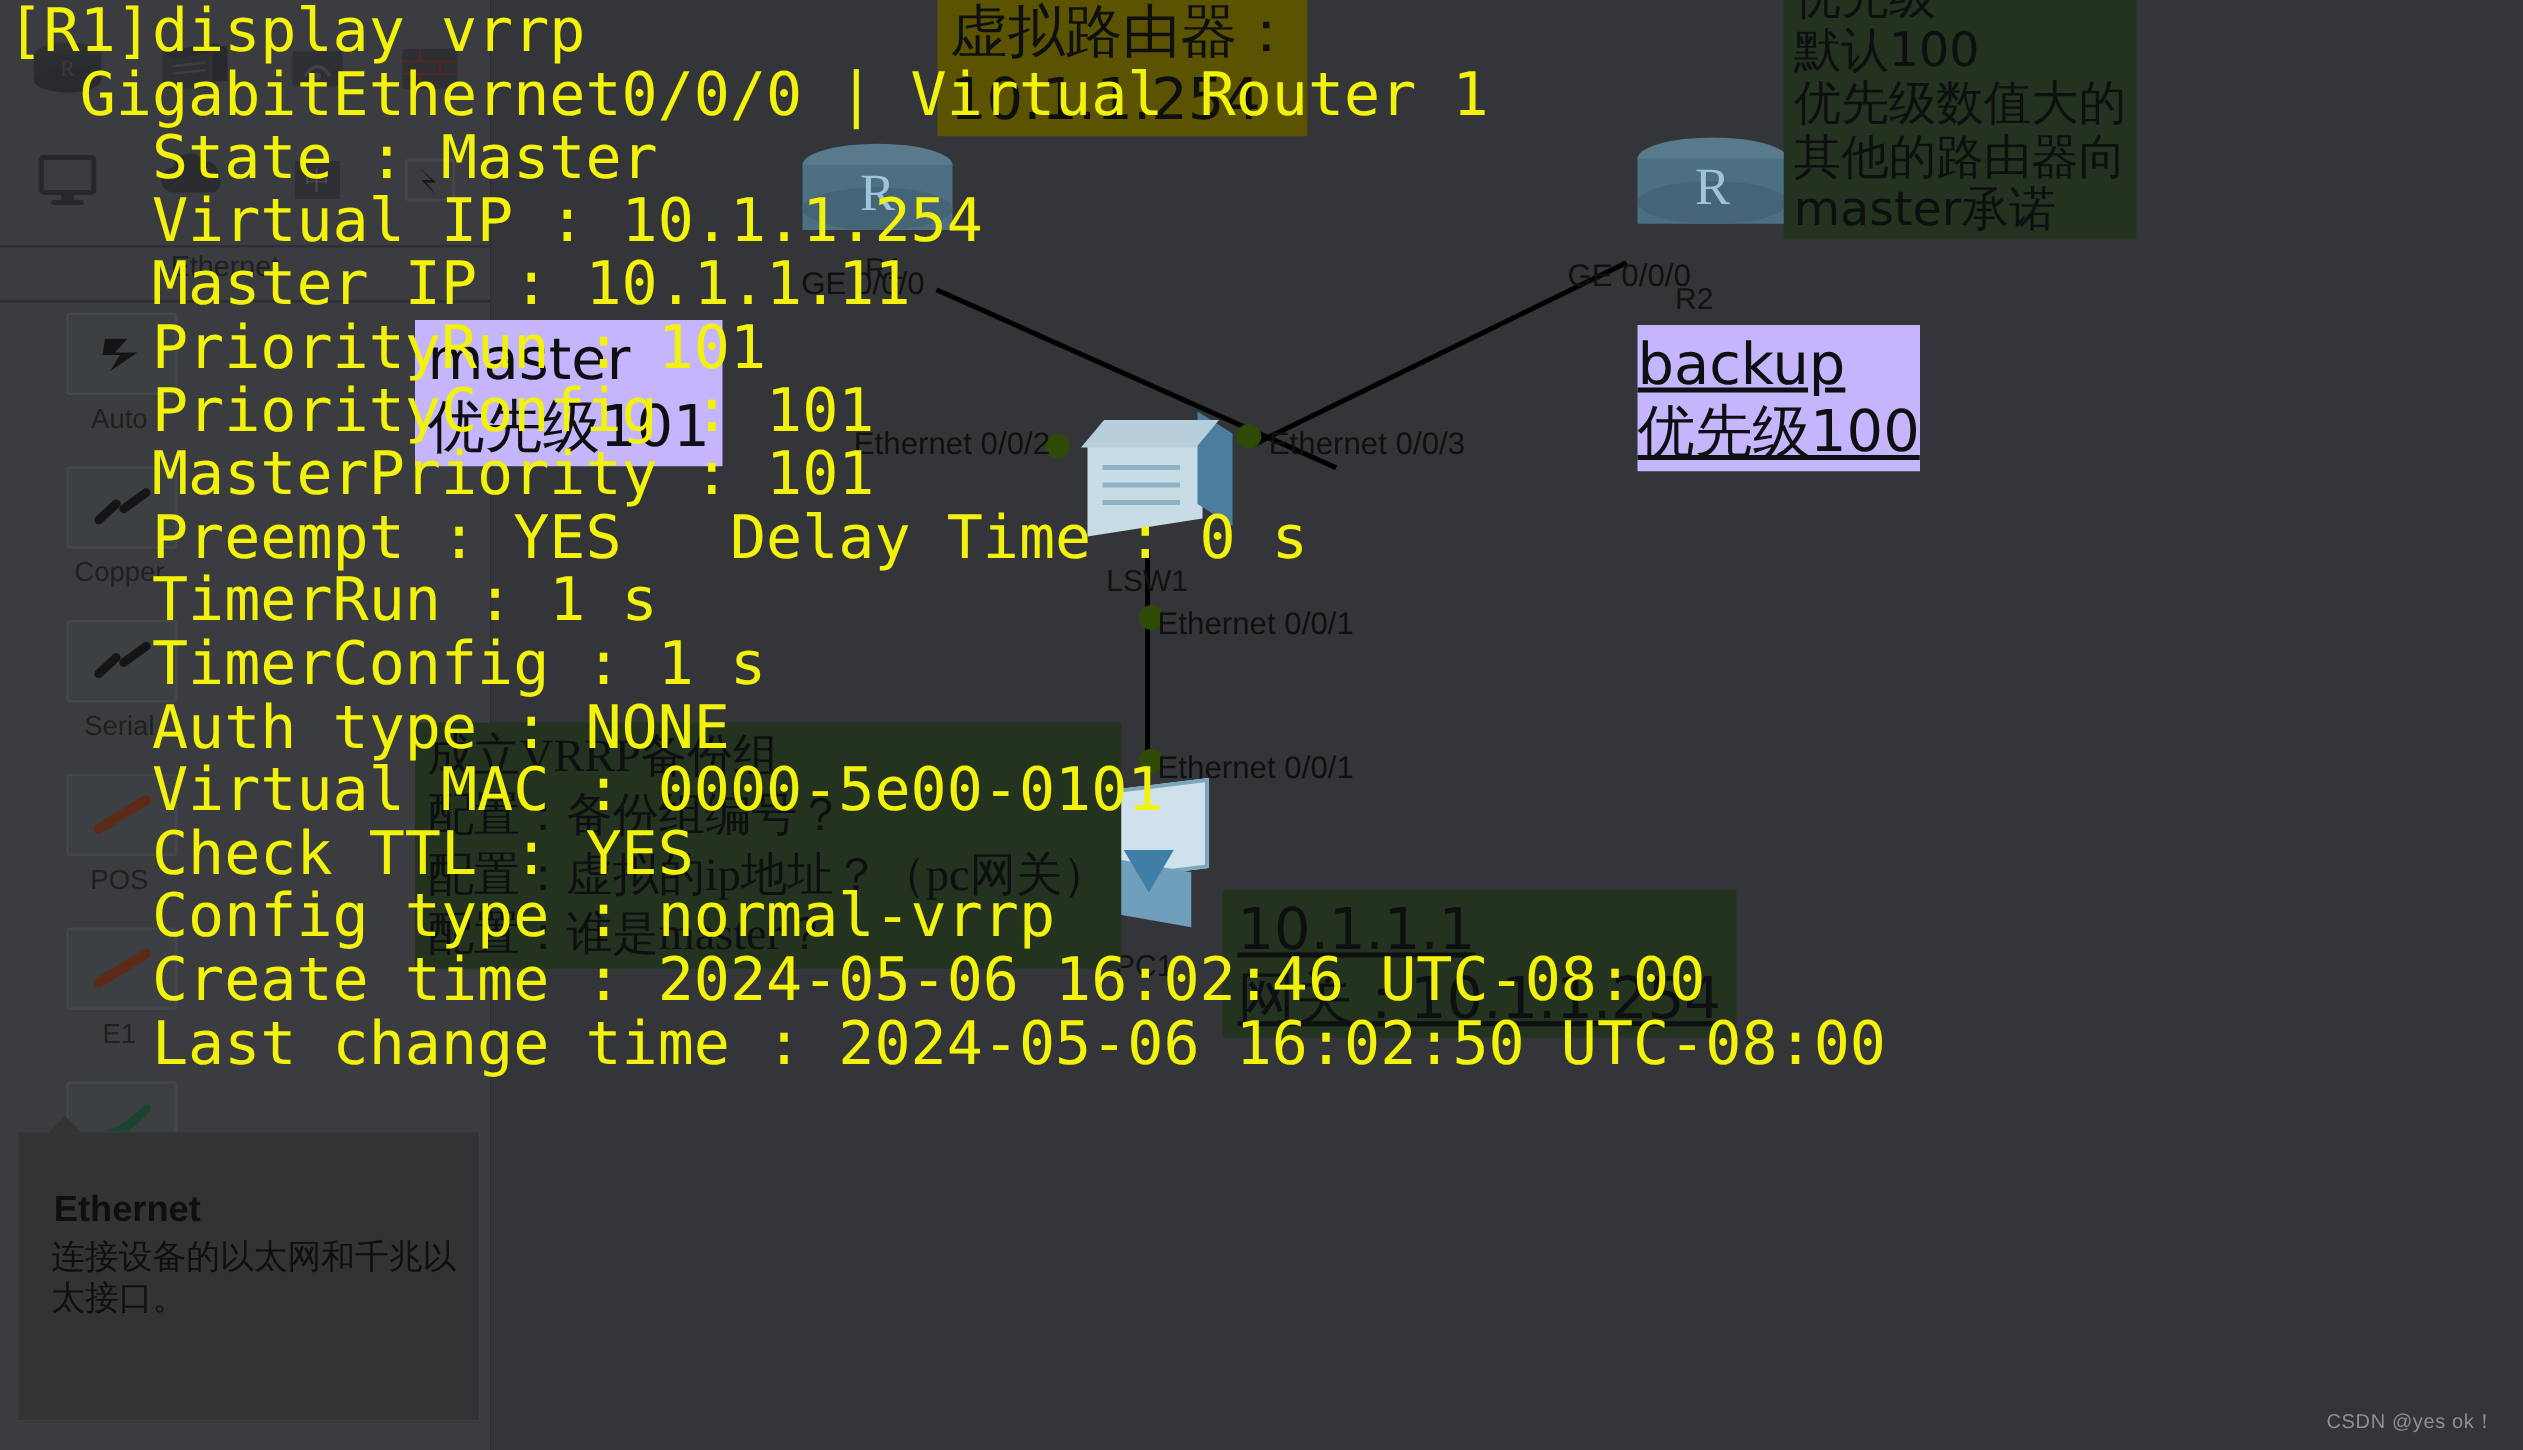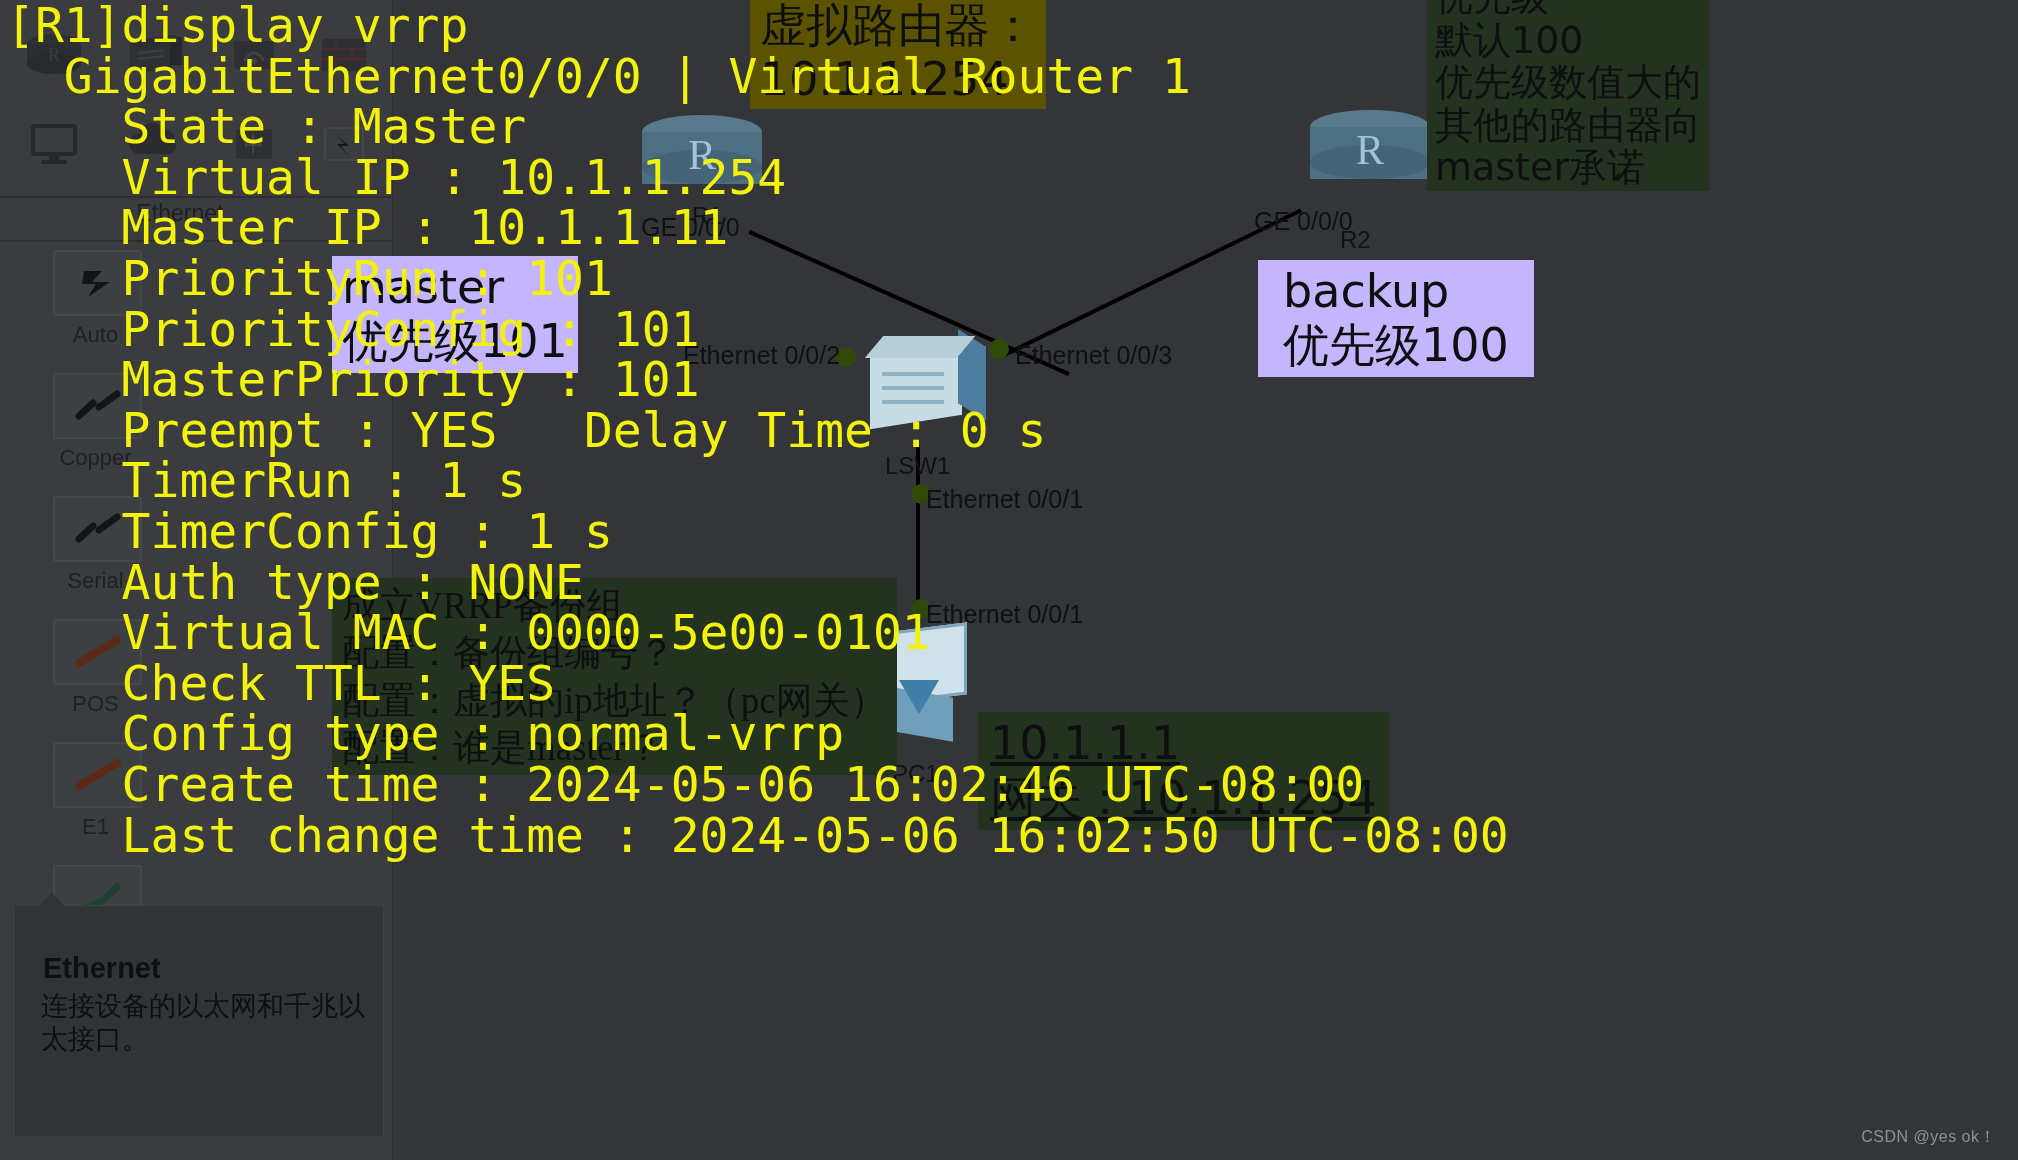--- a/index.html
+++ b/index.html
@@ -279,21 +279,21 @@
     <div class="if-cap" style="left:534px;top:600px;">Ethernet 0/0/1</div>
 
     <div class="anno anno-yellow cjk" style="left:358px;top:-4px;font-size:46px;padding:2px 10px;">虚拟路由器：
 10.1.1.254</div>
 
 
 
     <div class="anno anno-red cjk" style="left:-60px;top:256px;font-size:46px;padding:4px 10px;">master
 优先级101</div>
 
-    <div class="anno anno-red cjk" style="left:866px;top:260px;font-size:46px;padding:4px 25px;">backup
+    <div class="anno anno-red cjk" style="left:918px;top:260px;font-size:46px;padding:4px 0;text-decoration:underline;">backup
 优先级100</div>
 
     <div class="anno anno-green cjk" style="left:1035px;top:-26px;font-size:38px;padding:2px 8px;line-height:1.12;">优先级
 默认100
 优先级数值大的
 其他的路由器向
 master承诺</div>
 
     <div class="anno anno-green cjk" style="left:-60px;top:578px;font-size:37px;padding:4px 10px;line-height:1.28;font-family:Liberation Serif, serif;">成立VRRP备份组
 配置：备份组编号？

